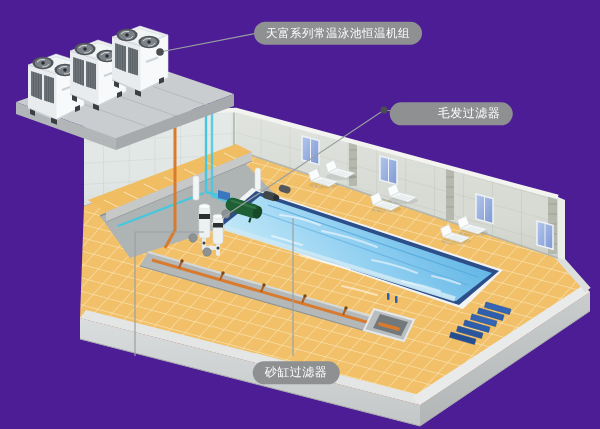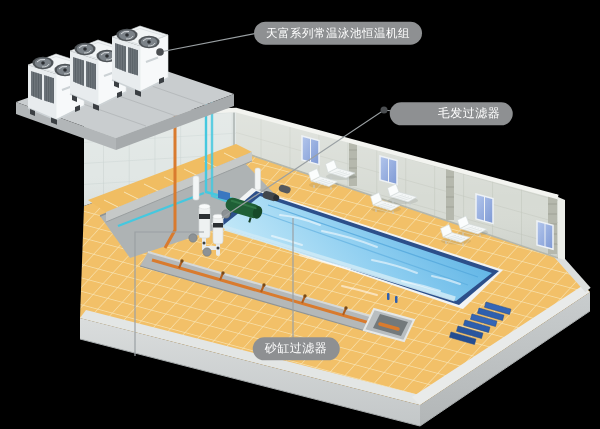--- a/index.html
+++ b/index.html
@@ -1,17 +1,17 @@
 <!DOCTYPE html>
 <html><head>
 <meta charset="utf-8">
 <style>
   html,body{margin:0;padding:0;background:#ffffff;}
   .stage{
-    position:relative;width:600px;height:429px;background:#000000;overflow:hidden;
+    position:relative;width:600px;height:429px;background:#4c1d95;overflow:hidden;
     font-family:"DejaVu Sans", sans-serif;
   }
   .stage svg{position:absolute;left:0;top:0;}
   .pill{
     position:absolute;transform:translate(-50%,-50%);
     background:#8e9092;color:#ffffff;border-radius:13px;
     padding:3px 12px;font-size:12px;line-height:1.45;letter-spacing:.5px;
     white-space:nowrap;text-align:center;font-weight:500;
   }
   .pill.small{font-size:11.5px;}
@@ -309,17 +309,17 @@
     <circle cx="384" cy="110" r="3.5"></circle>
   </g>
 </svg>
 
 <div class="pill small" style="left:338px;top:33px;">
   <span>天富系列常温泳池恒温机组</span>
 </div>
 <div class="pill" style="left:451px;top:114px;padding-left:48px;">
   <span>毛发过滤器</span>
 </div>
-<div class="pill" style="left:296px;top:349px;">
+<div class="pill" style="left:296px;top:373px;">
   <span>砂缸过滤器</span>
 </div>
 
 </div>
 
 </body></html>

